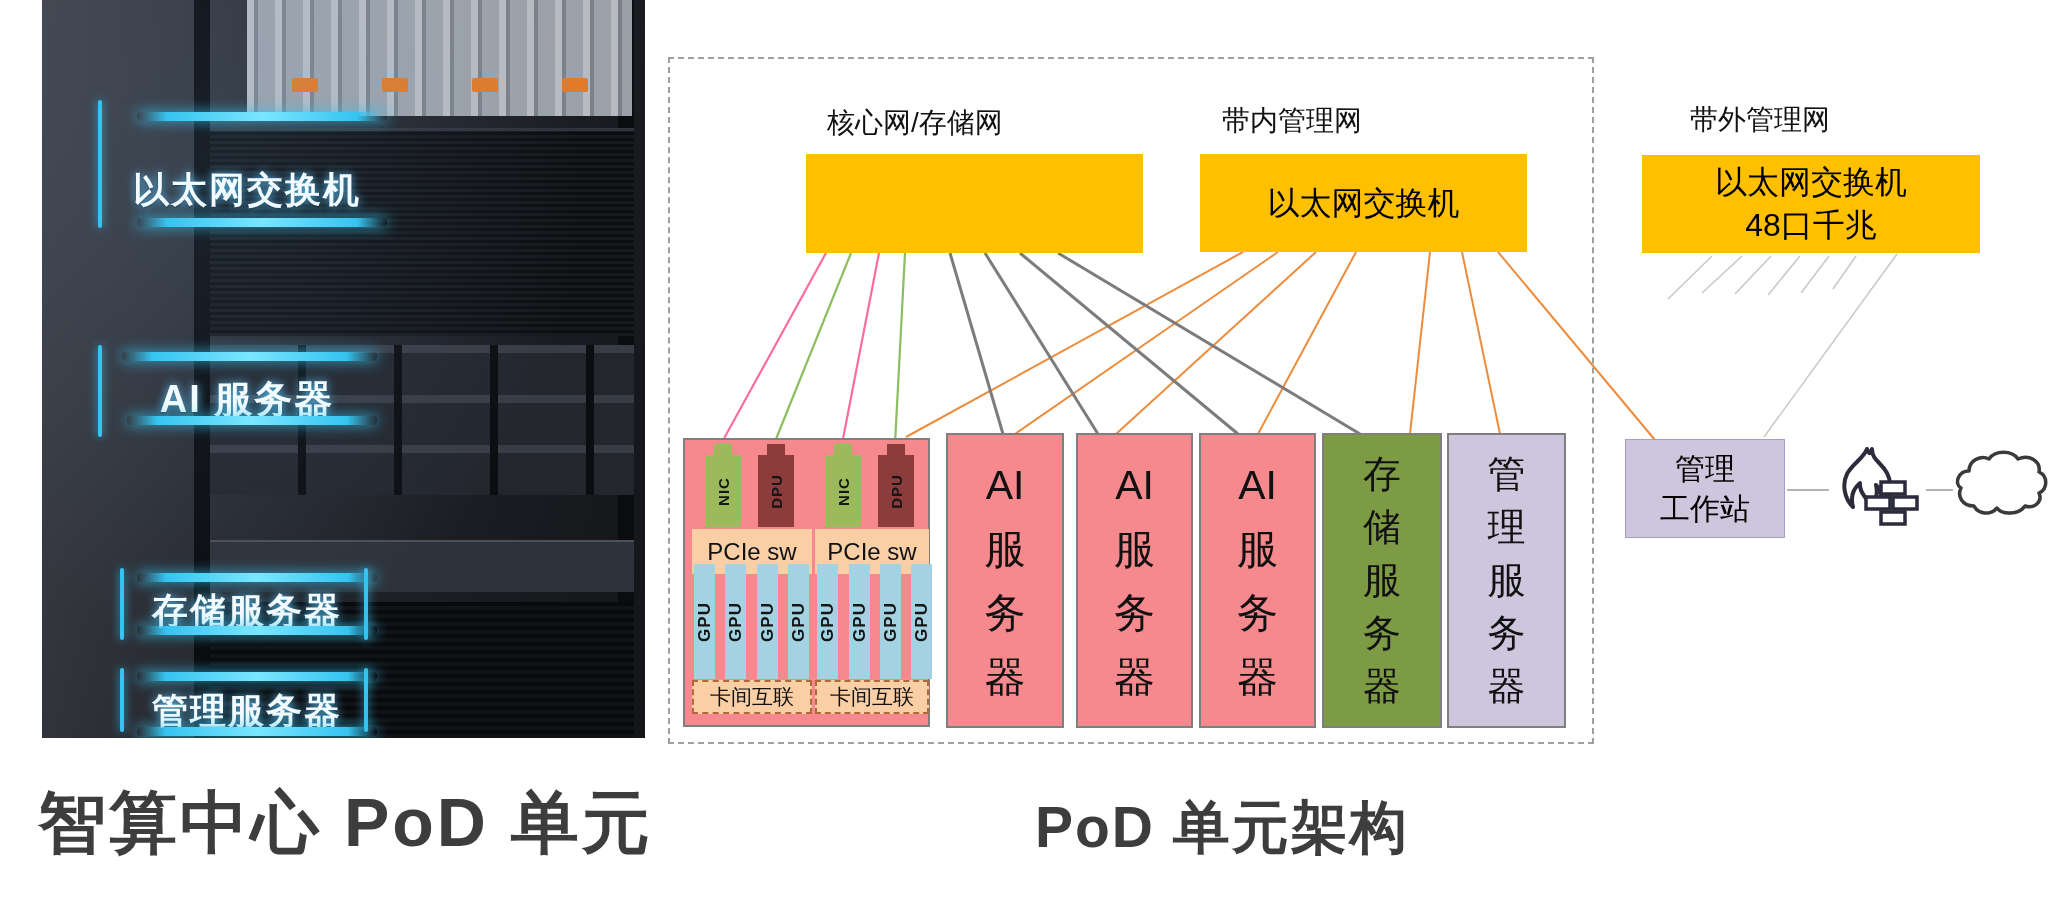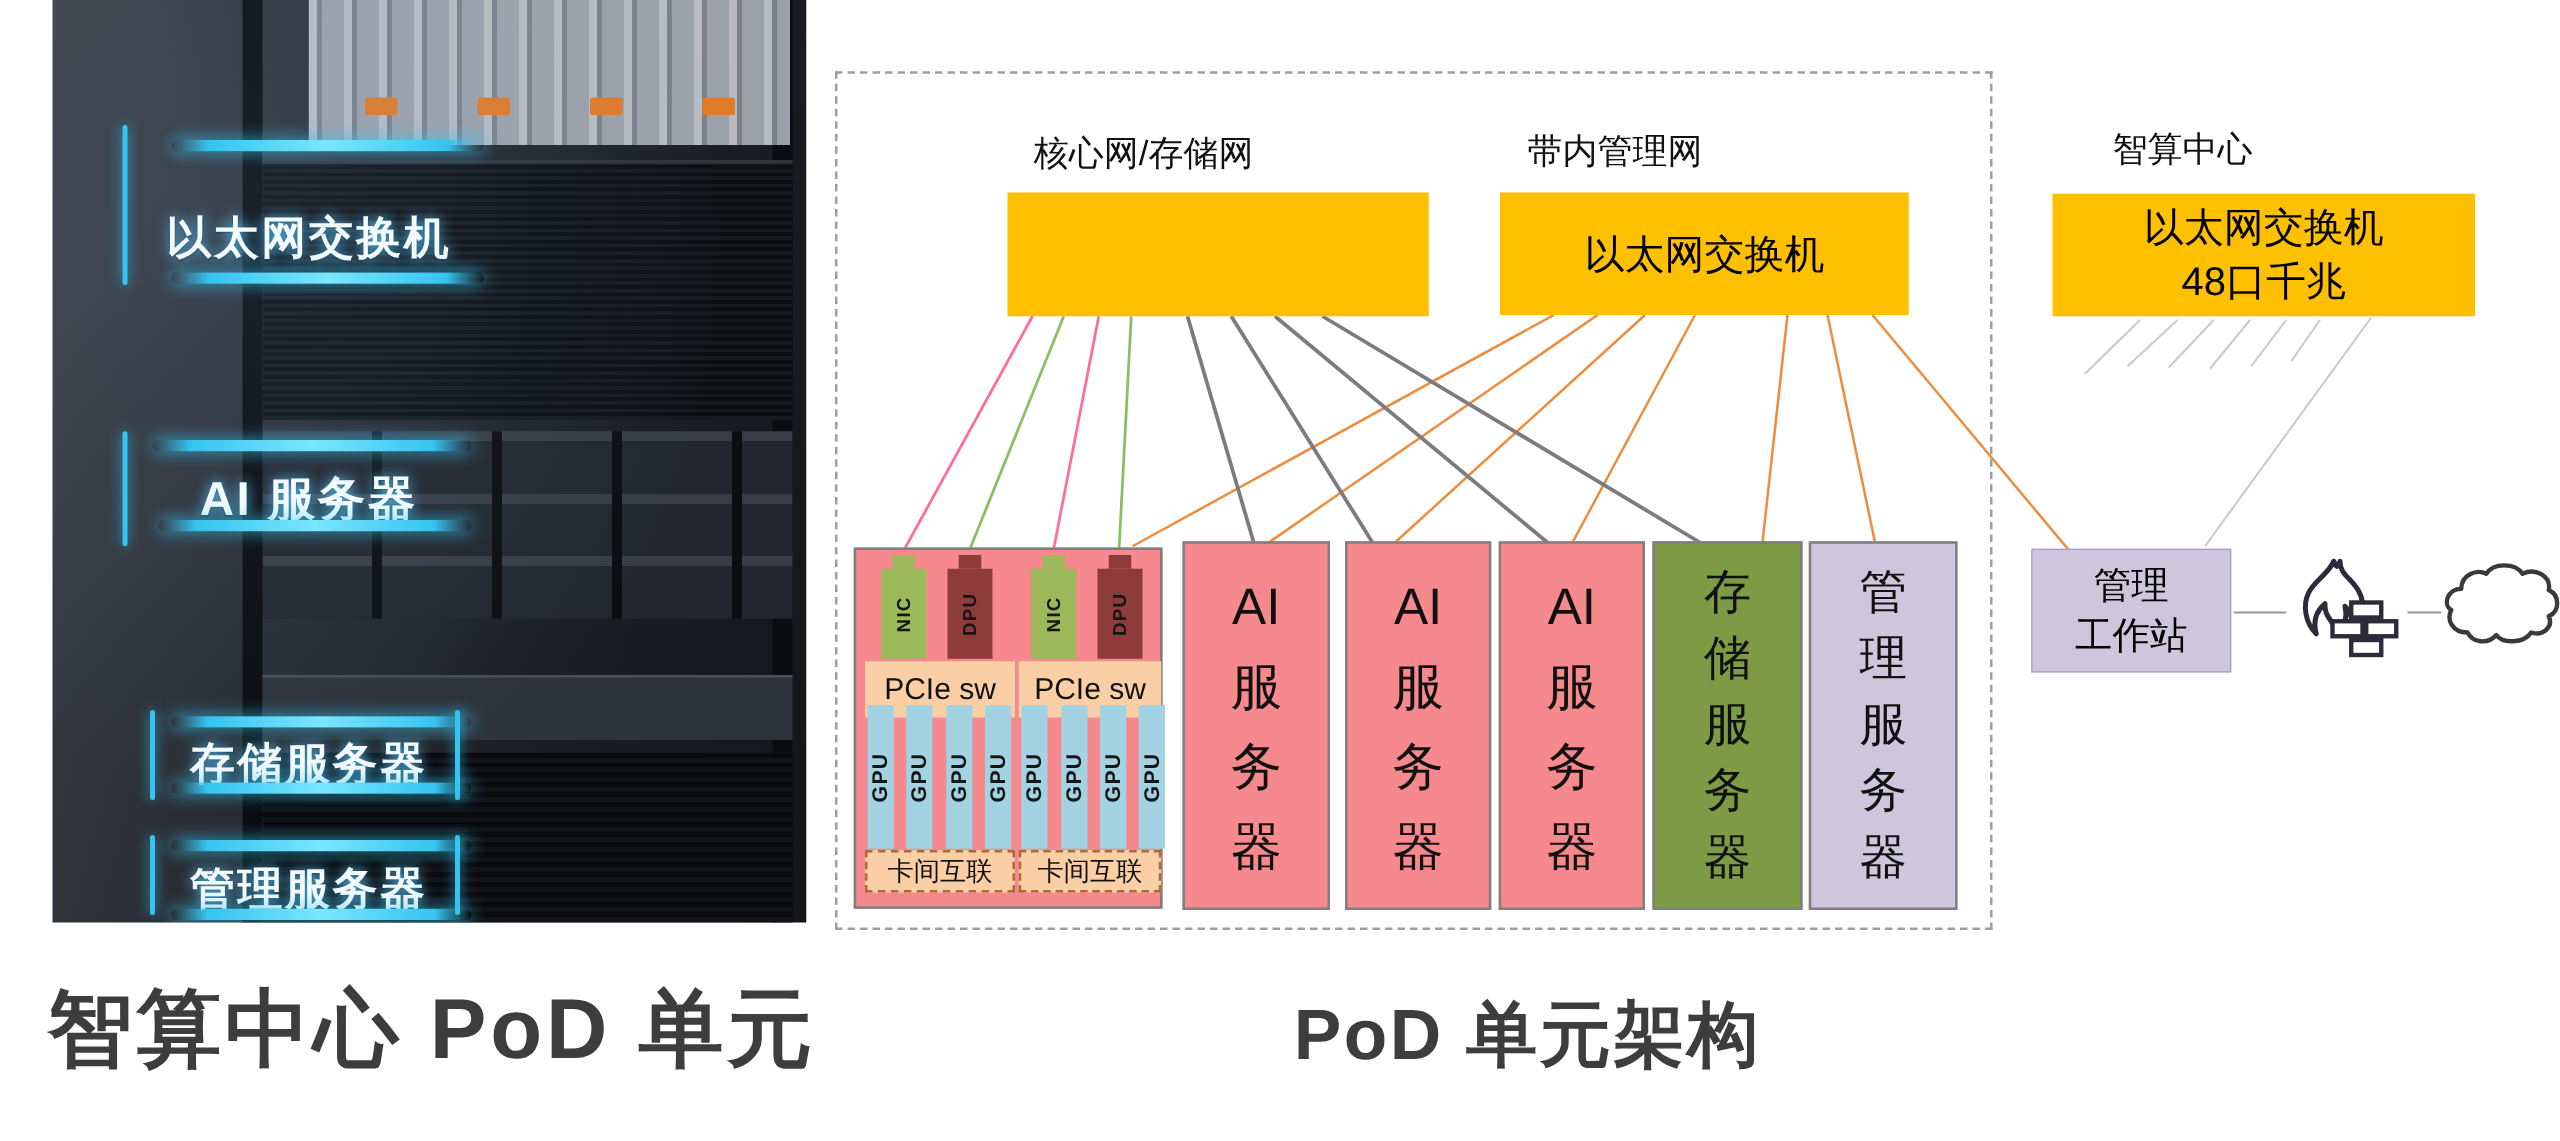--- a/index.html
+++ b/index.html
@@ -156,21 +156,21 @@
     <path fill="#ffffff" stroke="#3a3a3a" stroke-width="3.5" stroke-linejoin="round" d="M24,62 C12,62 7,52 11,44 C4,40 8,27 19,27 C19,16 31,11 39,15 C45,6 62,6 68,15
          C79,10 91,17 89,28 C98,32 98,45 89,49 C93,58 84,65 75,62 C69,71 52,71 47,64
          C40,72 28,70 24,62 Z"></path>
   </g>
 </svg>
 
 <div class="abs" id="dashed-rect"></div>
 
 <div class="netlabel" style="left:827px;top:104px">核心网/存储网</div>
 <div class="netlabel" style="left:1222px;top:102px">带内管理网</div>
-<div class="netlabel" style="left:1690px;top:101px">智算中心</div>
+<div class="netlabel" style="left:1690px;top:101px">带外管理网</div>
 
 <div class="switchbox" style="left:806px;top:154px;width:337px;height:99px">
 </div>
 <div class="switchbox" style="left:1200px;top:154px;width:327px;height:98px">
   <div>以太网交换机</div>
 </div>
 <div class="switchbox" style="left:1642px;top:155px;width:338px;height:98px">
   <div>以太网交换机</div>
   <div>48口千兆</div>
 </div>

